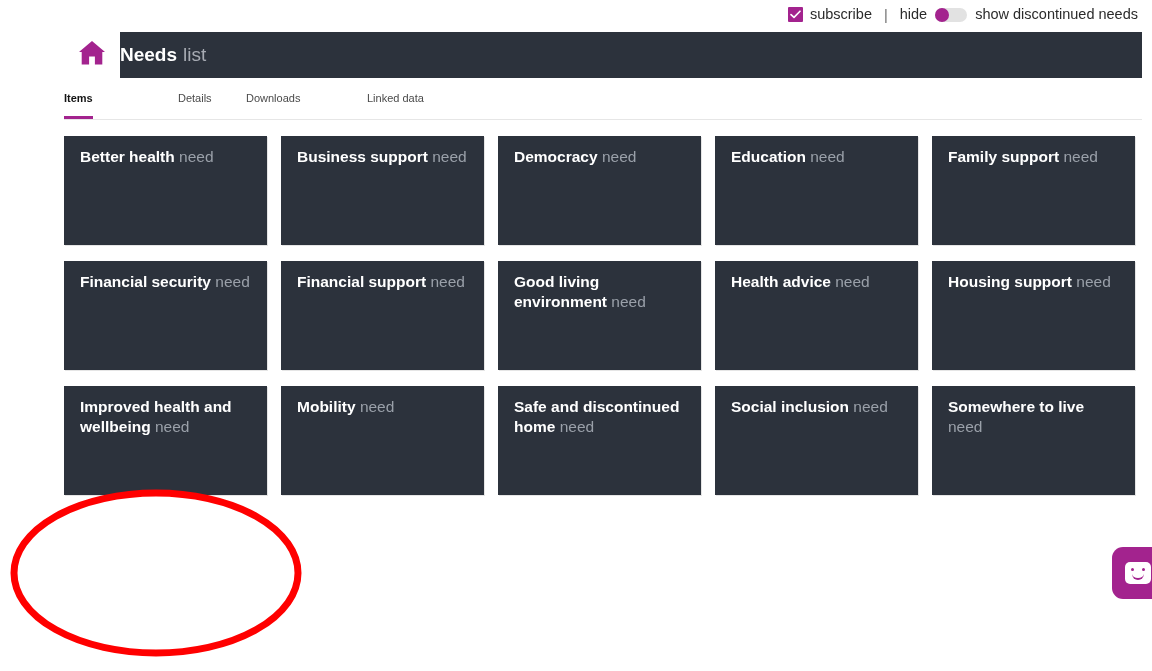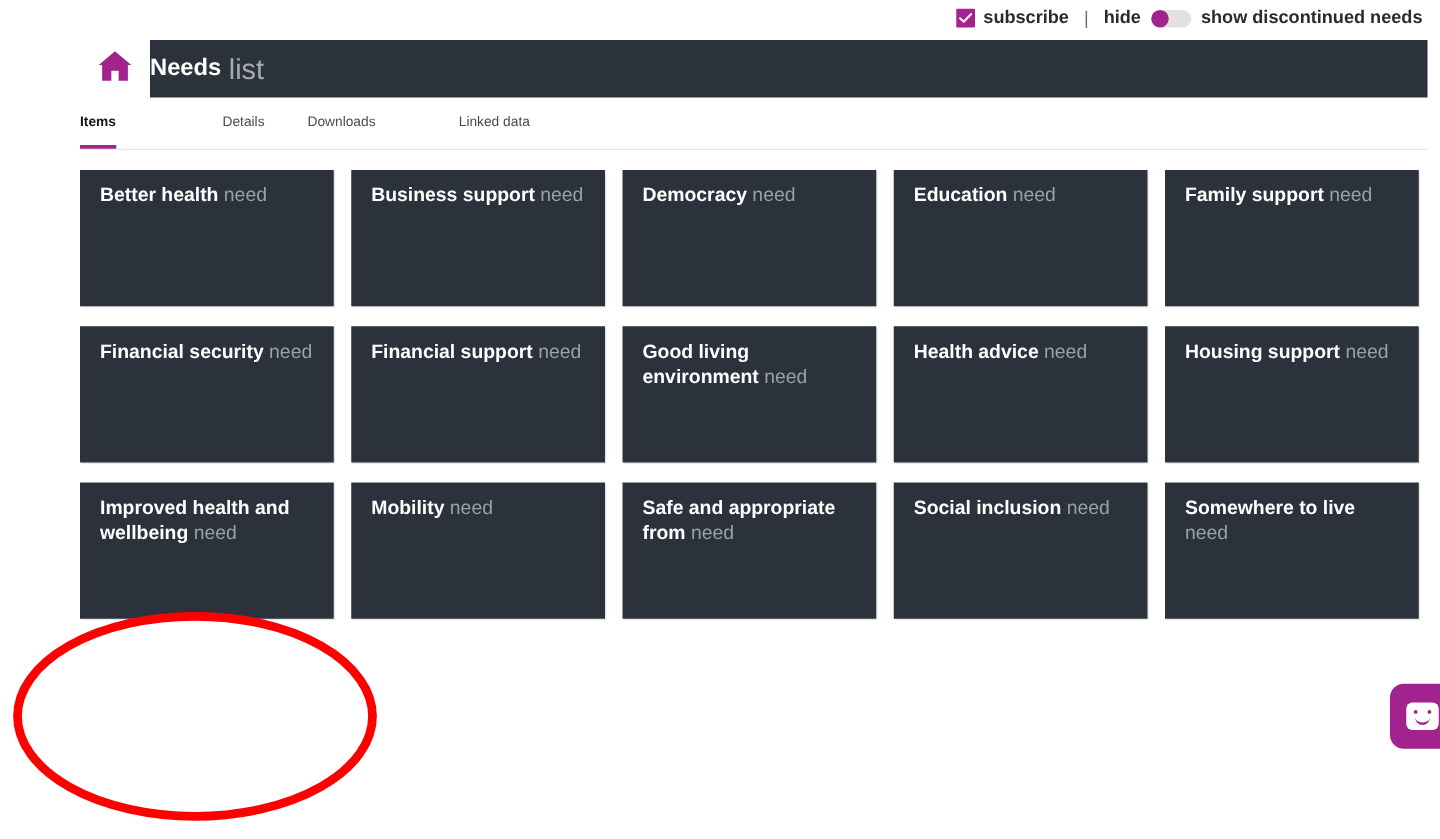--- a/index.html
+++ b/index.html
@@ -39,21 +39,21 @@
     width: 15px;
     height: 15px;
     background: #A3238E;
     border-radius: 1px;
     display: inline-flex;
     align-items: center;
     justify-content: center;
     margin-right: 7px;
   }
   .checkbox svg { display: block; }
-  .topbar-label { line-height: 1; font-weight: bold; }
+  .topbar-label { line-height: 1; }
   .topbar-sep {
     margin: 0 12px;
     color: #6d6d6d;
   }
   .toggle-label-left { margin-right: 8px; }
   .toggle {
     width: 32px;
     height: 14px;
     border-radius: 7px;
     background: #e2e2e2;
@@ -101,21 +101,21 @@
     align-items: center;
     box-sizing: border-box;
   }
   .title-strong {
     font-size: 19px;
     font-weight: bold;
     color: #ffffff;
     margin-right: 6px;
   }
   .title-sub {
-    font-size: 23px;
+    font-size: 19px;
     font-weight: normal;
     color: #a7abb3;
   }
 
   
   .tabs {
     position: absolute;
     top: 88px;
     left: 64px;
     width: 1078px;
@@ -305,21 +305,21 @@
     <div class="tile">
       <div class="tile-text"><span class="tile-title">Housing support</span> <span class="tile-type">need</span></div>
     </div>
     <div class="tile">
       <div class="tile-text"><span class="tile-title">Improved health and wellbeing</span> <span class="tile-type">need</span></div>
     </div>
     <div class="tile">
       <div class="tile-text"><span class="tile-title">Mobility</span> <span class="tile-type">need</span></div>
     </div>
     <div class="tile">
-      <div class="tile-text"><span class="tile-title">Safe and appropriate from</span> <span class="tile-type">need</span></div>
+      <div class="tile-text"><span class="tile-title">Safe and discontinued home</span> <span class="tile-type">need</span></div>
     </div>
     <div class="tile">
       <div class="tile-text"><span class="tile-title">Social inclusion</span> <span class="tile-type">need</span></div>
     </div>
     <div class="tile">
       <div class="tile-text"><span class="tile-title">Somewhere to live</span> <span class="tile-type">need</span></div>
     </div>
   </div>
 
 <div class="annotation">

